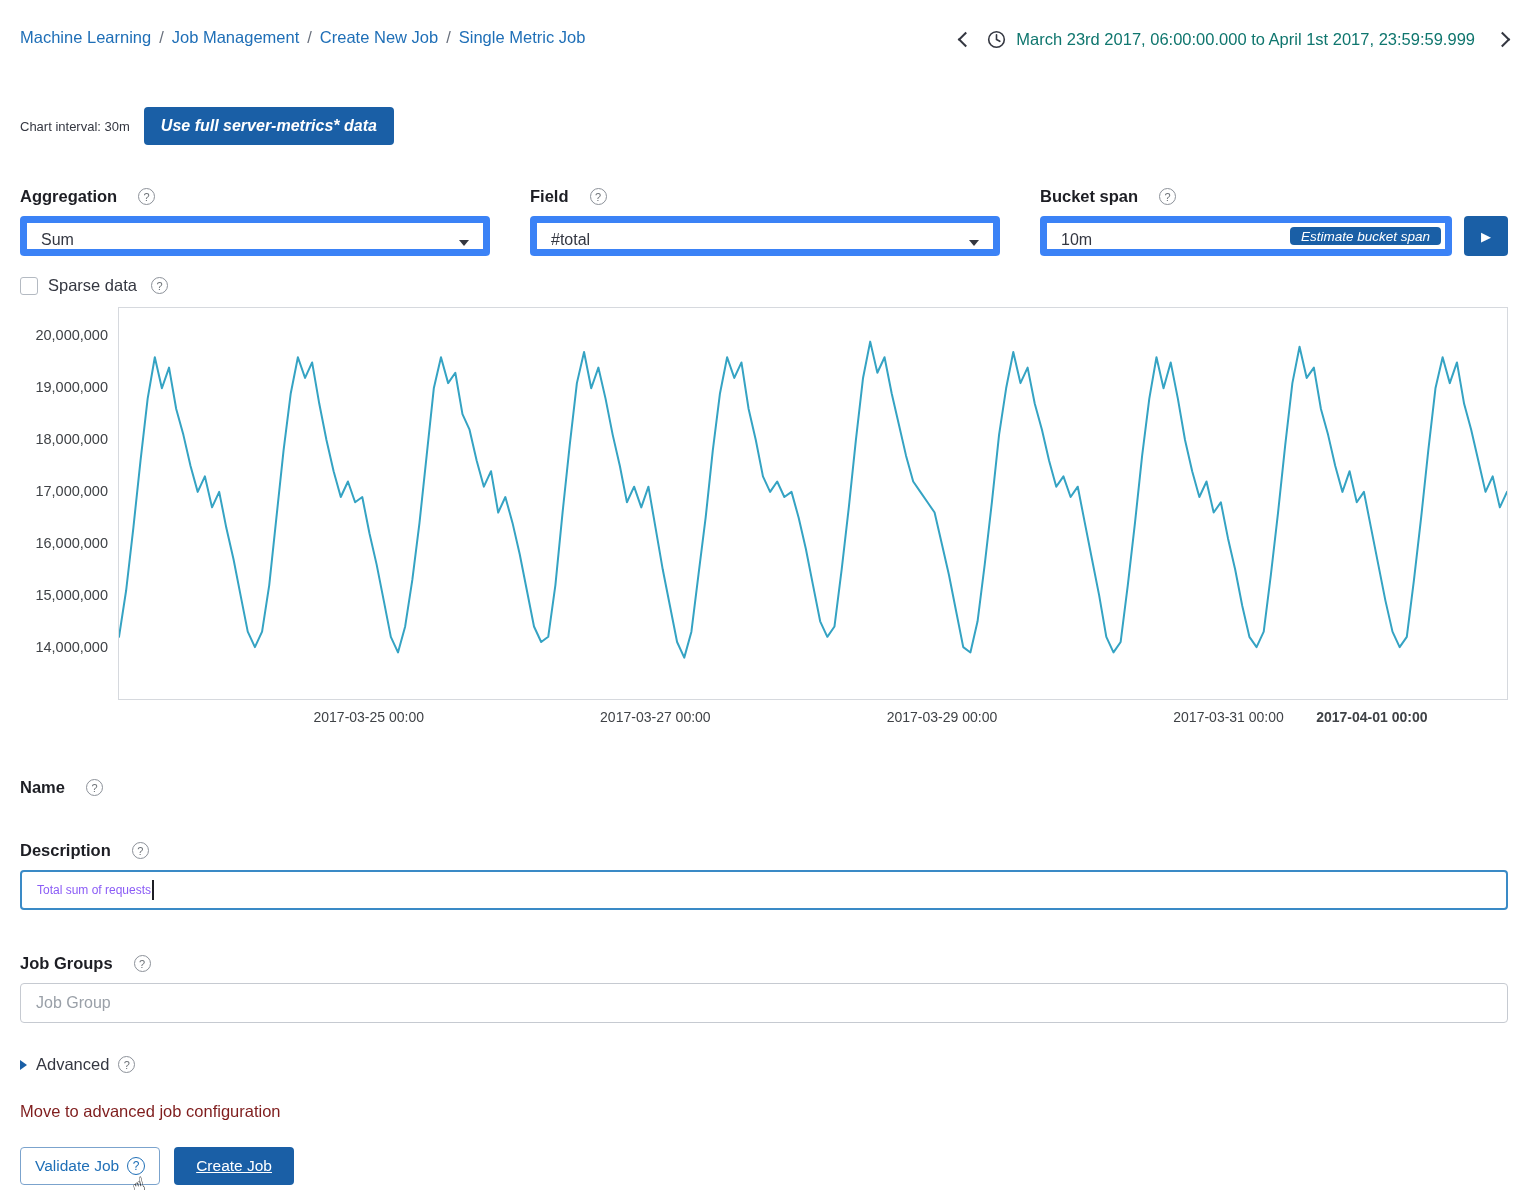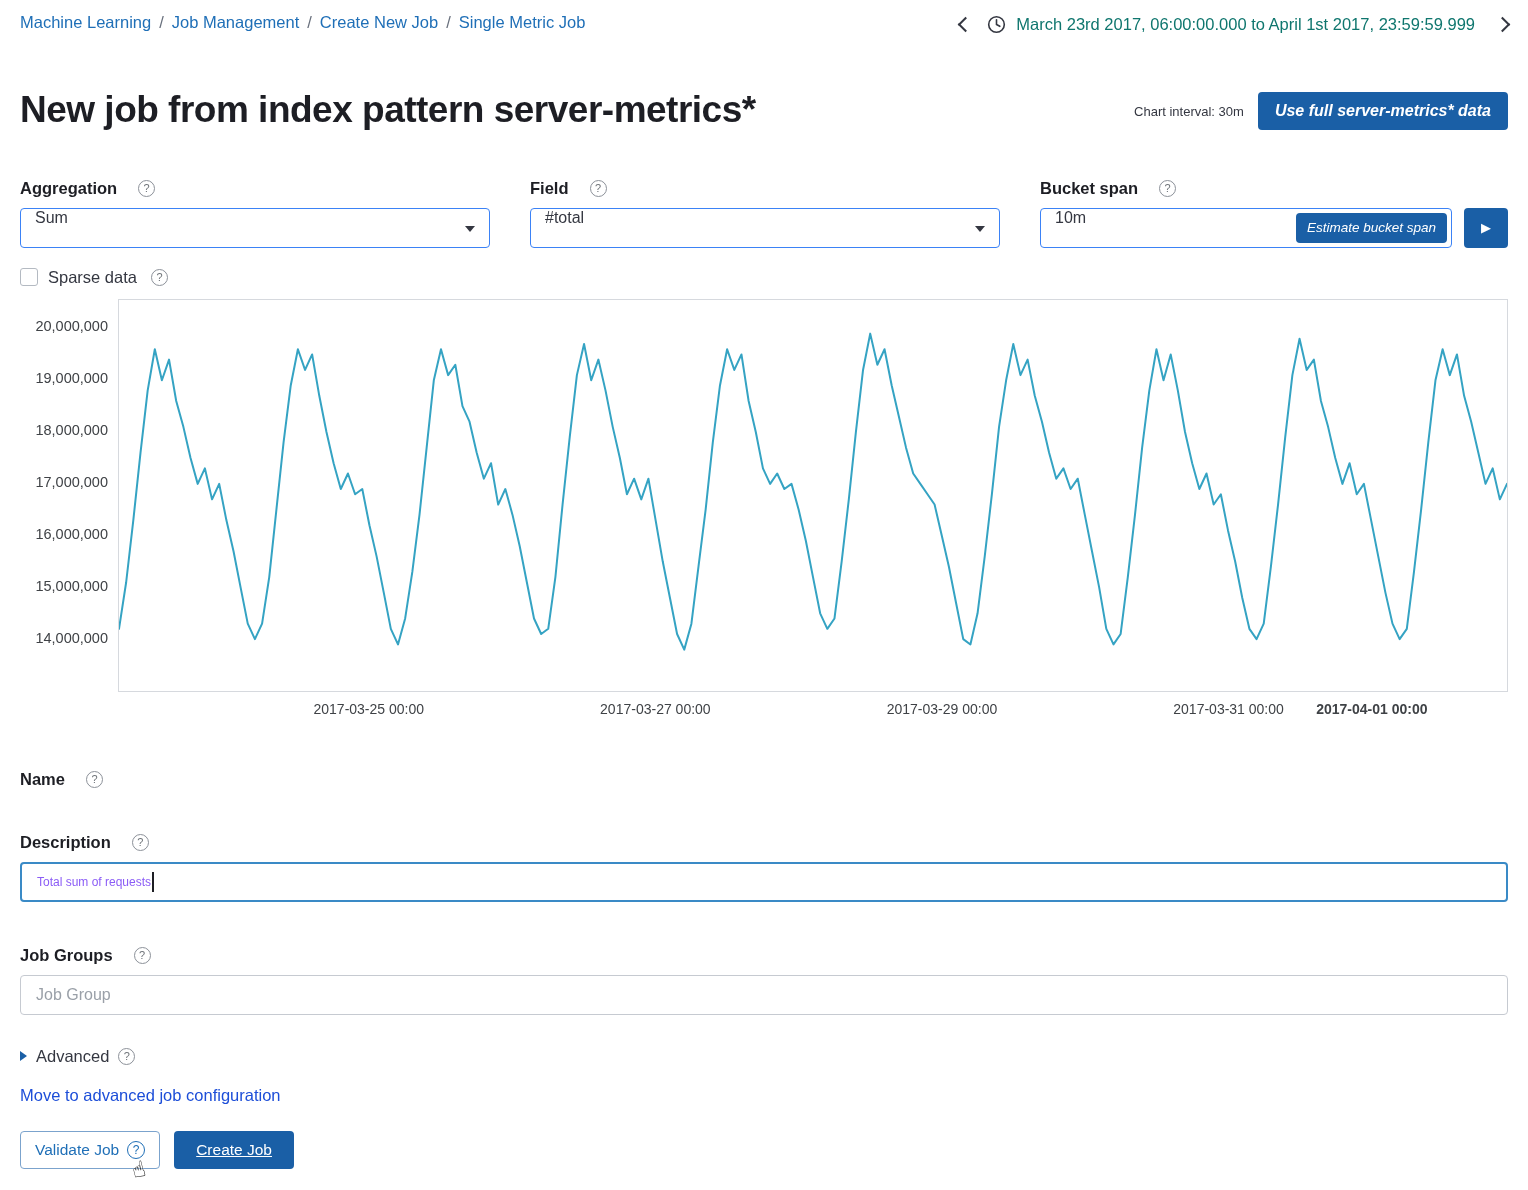--- a/index.html
+++ b/index.html
@@ -1,21 +1,21 @@
 <!DOCTYPE html>
 <html><head>
 <meta charset="utf-8">
 <style>
   * { box-sizing: border-box; margin: 0; padding: 0; }
   html,body { background:#fff; }
   body { font-family: "Liberation Sans", "DejaVu Sans", sans-serif; color:#343741; }
   .page { width:1528px; height:1190px; padding:0 20px; position:relative; overflow:hidden; background:#fff; }
 
   
-  .topbar { display:flex; justify-content:space-between; align-items:flex-start; padding-top:13px; }
+  .topbar { display:flex; justify-content:space-between; align-items:flex-start; padding-top:28px; }
   .breadcrumbs { font-size:16.5px; display:flex; align-items:center; gap:8px; }
   .bc-link { color:#1f6fb7; text-decoration:none; cursor:pointer; }
   .bc-sep { color:#69707d; }
   .timebar { display:flex; align-items:center; gap:16px; padding-top:2px; }
   .timerange { font-size:16.5px; color:#0f766e; cursor:pointer; }
   .chev { width:11px; height:11px; border-top:2px solid #343741; border-left:2px solid #343741; display:inline-block; cursor:pointer; }
   .chev-left  { transform:rotate(-45deg); }
   .chev-right { transform:rotate(135deg); margin-left:6px; }
   .clock-icon { display:inline-flex; margin-right:-6px; }
 
@@ -24,21 +24,21 @@
   .page-title { font-size:37px; font-weight:700; color:#1d1e24; line-height:1.42; max-width:800px; letter-spacing:-0.5px; }
   .header-right { display:flex; align-items:center; gap:14px; margin-top:8px; }
   .chart-interval { font-size:13px; color:#343741; }
   .btn-solid { background:#1a5fa6; color:#fff; border:none; border-radius:4px; font-family:inherit; cursor:pointer;font-style:italic; }
   .btn-use-full { height:38px; padding:0 17px; font-size:16px; font-weight:600; }
 
   
   .controls-row { display:grid; grid-template-columns:470px 470px 1fr; column-gap:40px; margin-top:42px; }
   .field-label { font-size:16.5px; font-weight:700; color:#1d1e24; display:flex; align-items:center; gap:21px; margin-bottom:10px; }
   .help { width:17px; height:17px; border:1px solid #8c9199; border-radius:50%; color:#6e7378; font-size:11px; font-weight:400; display:inline-flex; align-items:center; justify-content:center; cursor:pointer; flex:none; }
-  .control { height:40px; border:1px solid #3b82f6; border-radius:4px; background:#fff; display:flex; align-items:flex-start; padding:0 14px; font-size:16px; color:#343741; position:relative; }
+  .control { height:40px; border:7px solid #3b82f6; border-radius:4px; background:#fff; display:flex; align-items:flex-end; padding:0 14px; font-size:16px; color:#343741; position:relative; }
   .select { cursor:pointer; }
   .select .sel-caret { position:absolute; right:14px; top:17px; width:0; height:0; border-left:5px solid transparent; border-right:5px solid transparent; border-top:6px solid #343741; }
   .bucket-row { display:flex; gap:12px; }
   .bucket-input { flex:1; }
   .btn-estimate { position:absolute; right:4px; top:4px; bottom:4px; padding:0 11px; font-size:13.5px; border-radius:4px; }
   .btn-play { width:44px; height:40px; flex:none; font-size:13px; display:flex; align-items:center; justify-content:center; border-radius:4px; }
 
   
   .sparse-row { display:flex; align-items:center; gap:10px; margin-top:20px; }
   .checkbox { width:18px; height:18px; border:1px solid #b4bac2; border-radius:3px; background:#fff; cursor:pointer; flex:none; }
@@ -59,21 +59,21 @@
   .text-input { width:100%; height:40px; border:1px solid #c6cad1; border-radius:4px; font-family:inherit; font-size:16px; color:#343741; padding:0 15px; outline:none; }
   .text-input::placeholder { color:#9aa0a8; }
   .textbox { width:100%; height:40px; border-radius:4px; display:flex; align-items:center; padding:0 15px; font-size:12px; color:#8b5cf6; }
   .textbox.focused { border:2px solid #3a8ac6; }
   .text-caret { display:inline-block; width:1.5px; height:20px; background:#1d1e24; margin-left:1px; }
 
   .advanced-row { display:flex; align-items:center; gap:9px; margin-top:32px; cursor:pointer; }
   .adv-caret { width:0; height:0; border-top:5px solid transparent; border-bottom:5px solid transparent; border-left:7px solid #1a5fa6; }
   .advanced-label { font-size:16.5px; color:#343741; }
 
-  .move-link { display:inline-block; margin-top:20px; font-size:16.5px; color:#1d4ed8; text-decoration:none; cursor:pointer; }
+  .move-link { display:inline-block; margin-top:28px; font-size:16.5px; color:#7f1d1d; text-decoration:none; cursor:pointer; }
 
   .buttons-row { display:flex; gap:14px; margin-top:26px; position:relative; }
   .btn { height:38px; border-radius:4px; font-family:inherit; font-size:15.5px; cursor:pointer; display:inline-flex; align-items:center; gap:8px; }
   .btn-validate { background:#fff; color:#1f6fb7; border:1px solid #7ba3cd; padding:0 14px; }
   .btn-validate .help { border-color:#1f6fb7; color:#1f6fb7; width:18px; height:18px; font-size:12px; }
   .btn-create { background:#1a5fa6; color:#fff; border:none; padding:0 22px; text-decoration:underline; }
   .mouse-cursor { position:absolute; left:112px; top:26px; font-size:22px; color:#000; transform:rotate(-14deg); text-shadow:0 0 2px #fff; pointer-events:none; }
 </style>
 </head>
 <body>
@@ -99,21 +99,20 @@
             <path d="M9.5 4.8 V9.5 L12.8 11.3" stroke="#343741" stroke-width="1.6" fill="none" stroke-linecap="round"></path>
           </svg>
       </span>
       <span class="timerange">March 23rd 2017, 06:00:00.000 to April 1st 2017, 23:59:59.999</span>
       <span class="chev chev-right"></span>
     </div>
   </div>
 
   
   <div class="job-header">
-    <h1 class="page-title">New job from index pattern server-metrics*</h1>
     <div class="header-right">
       <span class="chart-interval">Chart interval: 30m</span>
       <button class="btn-solid btn-use-full">Use full server-metrics* data</button>
     </div>
   </div>
 
   
   <div class="controls-row">
     <div>
       <div class="field-label">

